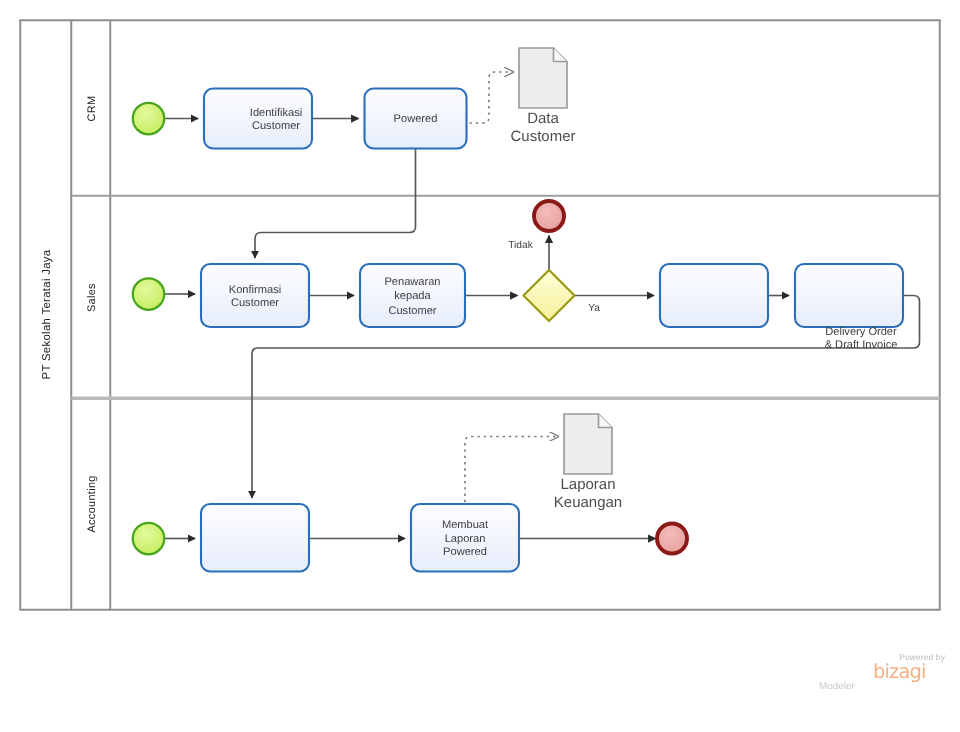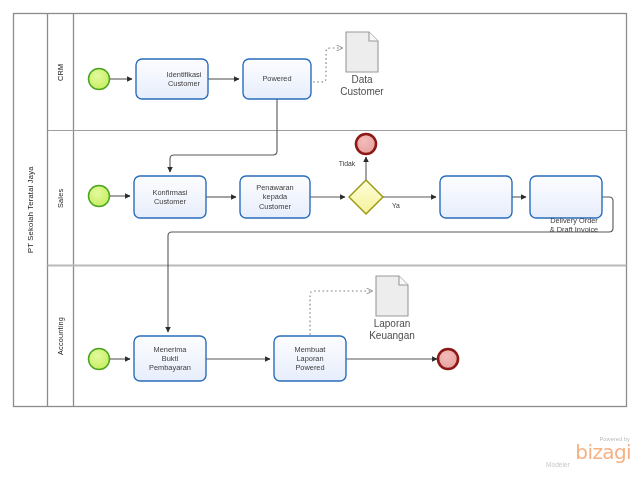--- a/index.html
+++ b/index.html
@@ -81,26 +81,26 @@
     height: 42px;
     text-align: right;
   }
   #wm-powered {
     font-size: 5.6px;
     color: #b9b9b9;
     letter-spacing: .1px;
     margin: 0 2px 1px 0;
   }
   #wm-brand {
-    font-size: 20px;
+    font-size: 13px;
     color: #f5b183;
     font-family: "DejaVu Sans", sans-serif;
     letter-spacing: -0.6px;
     line-height: .95;
-    margin-right: 1px;
+    margin-right: 15px;
   }
   #wm-modeler {
     font-size: 6.6px;
     color: #c9c9c9;
     text-align: left;
     margin-left: 6px;
     margin-top: -1px;
   }
 </style>
 </head>
@@ -223,23 +223,20 @@
   <div class="lbl task-label" style="left:136px; top:59px; width:96px; height:40px;">Identifikasi
 Customer</div>
   <div class="lbl task-label" style="left:243px; top:59px; width:68px; height:40px;">Powered</div>
   <div class="lbl task-label" style="left:134px; top:176px; width:72px; height:42px;">Konfirmasi
 Customer</div>
   <div class="lbl task-label" style="left:240px; top:176px; width:70px; height:42px;text-align:center;">Penawaran
 kepada
 Customer</div>
   <div class="lbl task-label" style="left:529px; top:176px; width:90px; height:42px;margin-top:28px;">Delivery Order
 &amp; Draft Invoice</div>
-  <div class="lbl task-label" style="left:134px; top:336px; width:72px; height:45px;">Menerima
-Bukti
-Pembayaran</div>
   <div class="lbl task-label" style="left:274px; top:336px; width:72px; height:45px;">Membuat
 Laporan
 Powered</div>
 
   <div class="lbl data-label" style="left:333px; top:74px; width:58px;">Data
 Customer</div>
   <div class="lbl data-label" style="left:363px; top:318px; width:58px;">Laporan
 Keuangan</div>
 
   <div class="lbl flow-label" style="left:332px; top:160px; width:30px;">Tidak</div>

